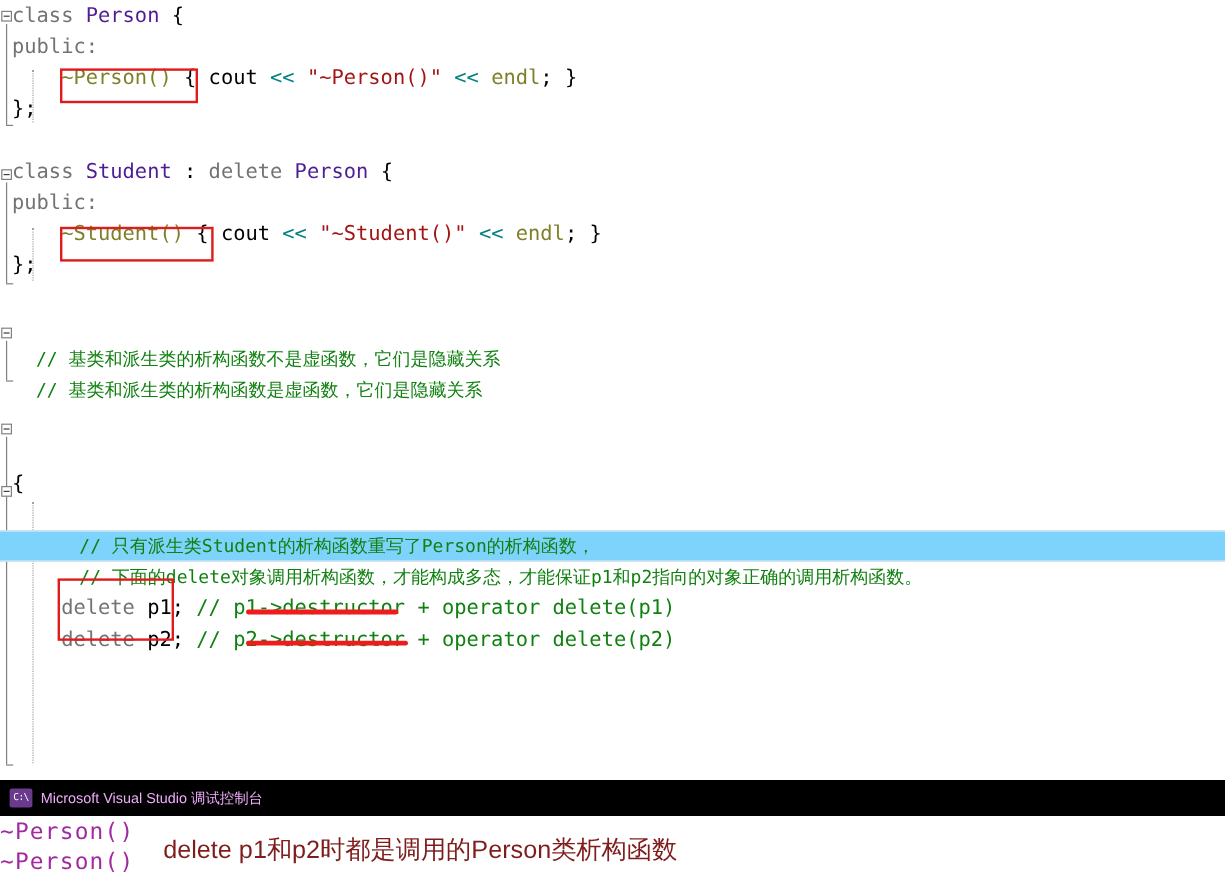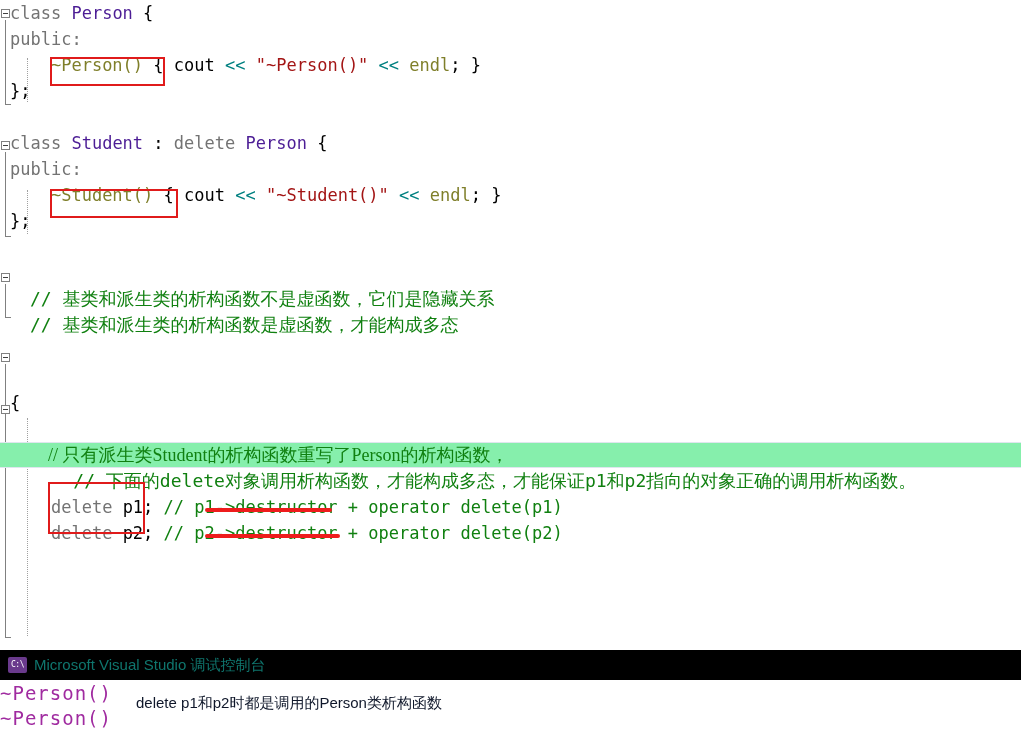--- a/index.html
+++ b/index.html
@@ -27,32 +27,31 @@
     position: relative;
     height: 26px;
     line-height: 26px;
     font-family: "DejaVu Sans Mono", monospace;
     font-size: 17px;
     white-space: pre;
     color: #000000;
     padding-left: 10px;
   }
   .line.cjk {
-    font-size: 18px;
+    font-size: 15px;
     padding-left: 30px;
   }
   .line.blank { color: transparent; }
 
   .line.current-line {
-    background: #86efac;
+    background: #7dd3fc;
     border-top: 1px solid #dfe6ee;
     border-bottom: 1px solid #dfe6ee;
     height: 24px;
     line-height: 24px;
-    font-family: Liberation Serif, serif;
   }
 
   
   .kw      { color: #737373; }         
   .type    { color: #4c1d95; }         
   .fn      { color: #7f7f2a; }         
   .str     { color: #a31515; }         
   .op      { color: #008080; }         
   .cmt     { color: #108010; }         
   .plain   { color: #000000; }
@@ -138,23 +137,23 @@
     flex: none;
   }
   #console-icon span {
     color: #ffffff;
     font-family: "DejaVu Sans Mono", monospace;
     font-size: 8px;
     line-height: 8px;
     letter-spacing: -0.5px;
   }
   #console-title {
-    color: #0f766e;
+    color: #f0abfc;
     font-family: "Liberation Sans", sans-serif;
-    font-size: 15px;
+    font-size: 12px;
     white-space: pre;
   }
   #console-body {
     position: relative;
     height: 62px;
     background: #ffffff;
   }
   .console-out {
     position: absolute;
     left: 0px;
@@ -163,22 +162,22 @@
     line-height: 19px;
     color: #a02ba0;
     white-space: pre;
     letter-spacing: 1px;
   }
   #console-note {
     position: absolute;
     left: 136px;
     top: 14px;
     font-family: "Liberation Sans", sans-serif;
-    font-size: 15px;
-    color: #0f172a;
+    font-size: 21px;
+    color: #7f1d1d;
     white-space: pre;
   }
 </style>
 </head>
 <body>
 
 <div id="editor">
 
   <div class="gutter-box" style="top:9px;"></div>
   <div class="vline" style="top:20px; height:84px;"></div>
@@ -218,21 +217,21 @@
 
   <div class="line">    <span class="fn">~Student()</span> <span class="plain">{</span> <span class="plain">cout</span> <span class="op">&lt;&lt;</span> <span class="str">"~Student()"</span> <span class="op">&lt;&lt;</span> <span class="fn">endl</span><span class="plain">;</span> <span class="plain">}</span></div>
 
   <div class="line"><span class="plain">};</span></div>
 
   <div class="line blank">&nbsp;</div>
   <div class="line blank">&nbsp;</div>
 
   <div class="line cjk"><span class="cmt">// 基类和派生类的析构函数不是虚函数，它们是隐藏关系</span></div>
 
-  <div class="line cjk"><span class="cmt">// 基类和派生类的析构函数是虚函数，才能构成多态</span></div>
+  <div class="line cjk"><span class="cmt">// 基类和派生类的析构函数是虚函数，它们是隐藏关系</span></div>
 
   <div class="line blank">&nbsp;</div>
   <div class="line blank">&nbsp;</div>
 
 
   <div class="line"><span class="plain">{</span></div>
 
   <div class="line blank">&nbsp;</div>
 
 

